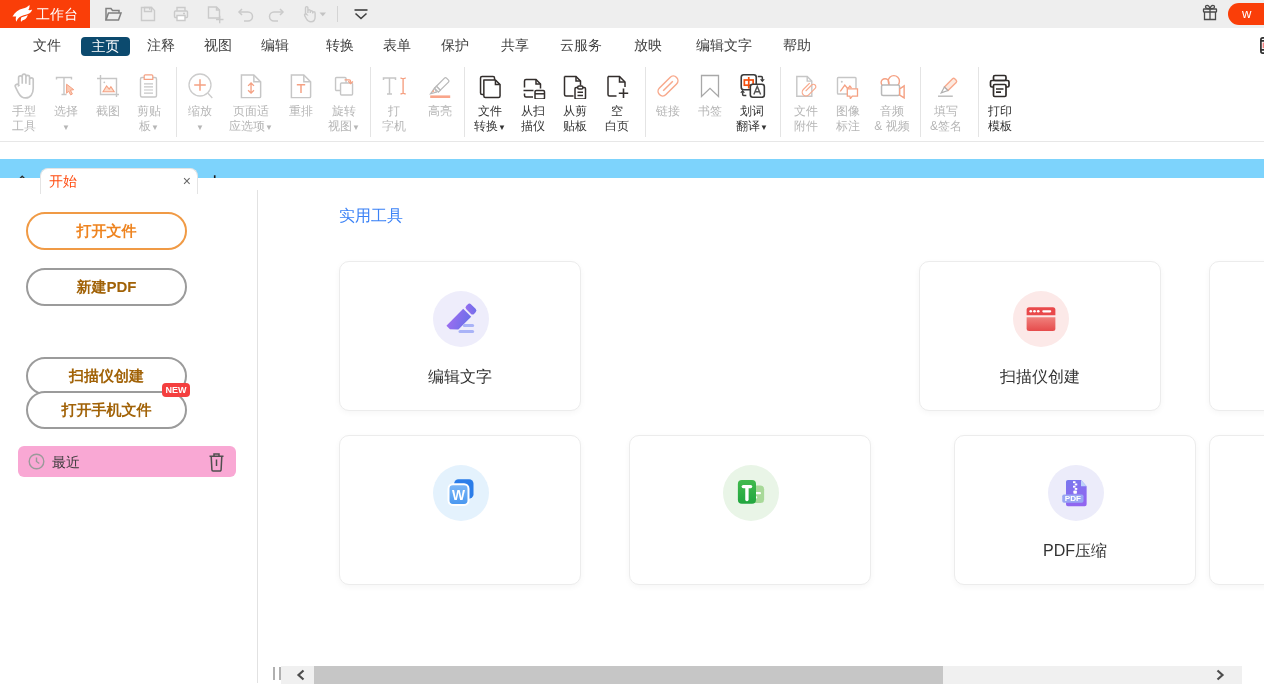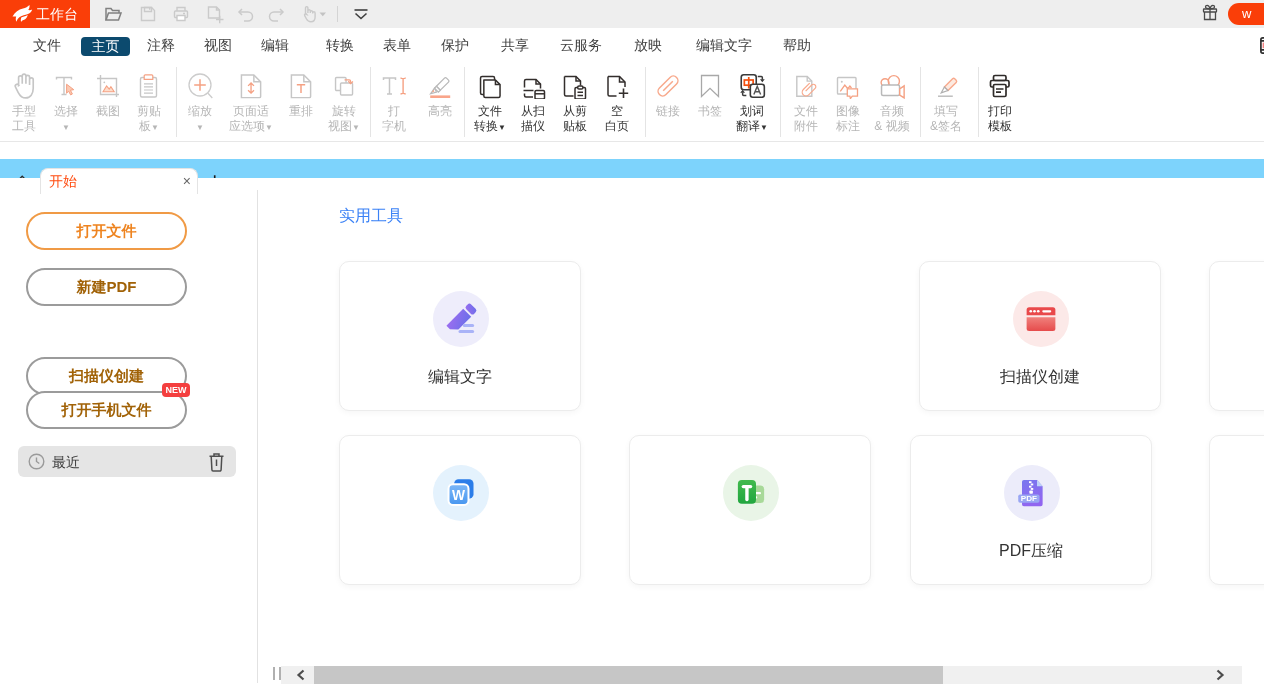--- a/index.html
+++ b/index.html
@@ -50,21 +50,21 @@
 
 .sbtn { position:absolute; left:26px; width:161px; height:38px; border-radius:19px;
   background:#fff; border:2px solid #9b9b9b; text-align:center; font-size:15px; font-weight:bold;
   color:#a16207; line-height:34px; }
 #sb1 { top:34px; border-color:#f09a45; color:#ee8420; }
 #sb2 { top:90px; }
 #sb3 { top:151px;margin-top:28px; }
 #sb4 { top:213px; }
 #newbadge { position:absolute; left:162px; top:205px; width:28px; height:14px; background:#f43f3f;
   border-radius:4px; color:#fff; font-size:9px; font-weight:bold; text-align:center; line-height:14px; }
-#recent { position:absolute; left:18px; top:268px; width:218px; height:31px; background:#e5e5e5;
+#recent { position:absolute; left:18px; top:268px; width:218px; height:31px; background:#f9a8d4;
   border-radius:6px; }
 #recent .rtxt { position:absolute; left:34px; top:8px; font-size:14px; color:#3a3a3a; }
 
 
 #heading { position:absolute; left:339px; top:28px; font-size:16px; color:#3b82f6; }
 .card { position:absolute; width:242px; height:150px; background:#fff; border:1px solid #ececec;
   border-radius:10px; box-shadow:0 2px 6px rgba(0,0,0,0.04); }
 .card .circ { position:absolute; left:93px; top:29px; width:56px; height:56px; border-radius:50%; }
 .card .clb { position:absolute; left:0; top:105px; width:100%; text-align:center; font-size:16px; color:#333; }
 
@@ -509,21 +509,21 @@
             </defs>
           <rect x="14" y="10" width="12.5" height="14" rx="3" fill="#a8d999"></rect>
           <rect x="17" y="15.2" width="7" height="1.8" rx="0.9" fill="#fff"></rect>
           <rect x="17" y="18.6" width="4" height="1.8" rx="0.9" fill="#fff"></rect>
           <rect x="5.5" y="5.5" width="14.5" height="19" rx="3.2" fill="url(#gtr)"></rect>
           <rect x="8.5" y="9.5" width="8.5" height="2.6" rx="1.3" fill="#fff"></rect>
           <rect x="11.4" y="9.5" width="2.7" height="13" rx="1.3" fill="#fff"></rect>
         </svg>
       </div>
     </div>
-    <div class="card" style="left:910px; top:257px">
+    <div class="card" style="left:954px; top:257px">
       <div class="circ" style="background:#ececfa">
         <svg width="40" height="40" viewBox="0 0 32 32" style="margin:8px">
           <defs>
               <linearGradient id="gzip" x1="0" y1="0" x2="0.3" y2="1">
             <stop offset="0" stop-color="#7878ee"></stop>
                 <stop offset="1" stop-color="#9165f0"></stop>
           </linearGradient>
             </defs>
           <path d="M8 7a1.5 1.5 0 0 1 1.5-1.5H20l4.5 5V25a1.5 1.5 0 0 1-1.5 1.5H9.5A1.5 1.5 0 0 1 8 25z" fill="url(#gzip)"></path>
           <path d="M20 5.5l4.5 5H20z" fill="#bed3f9"></path>

